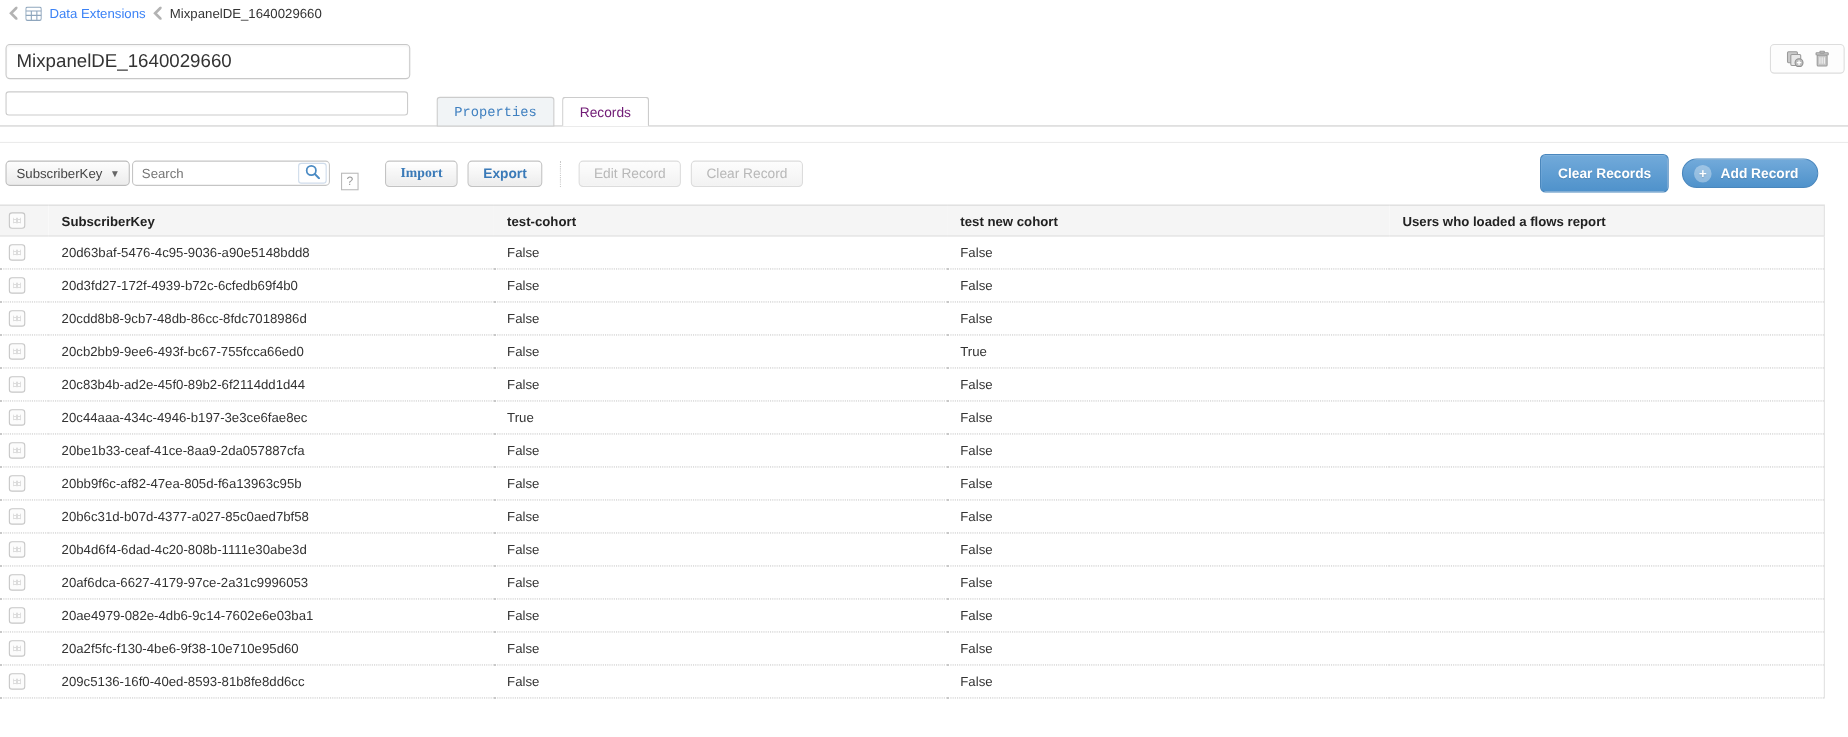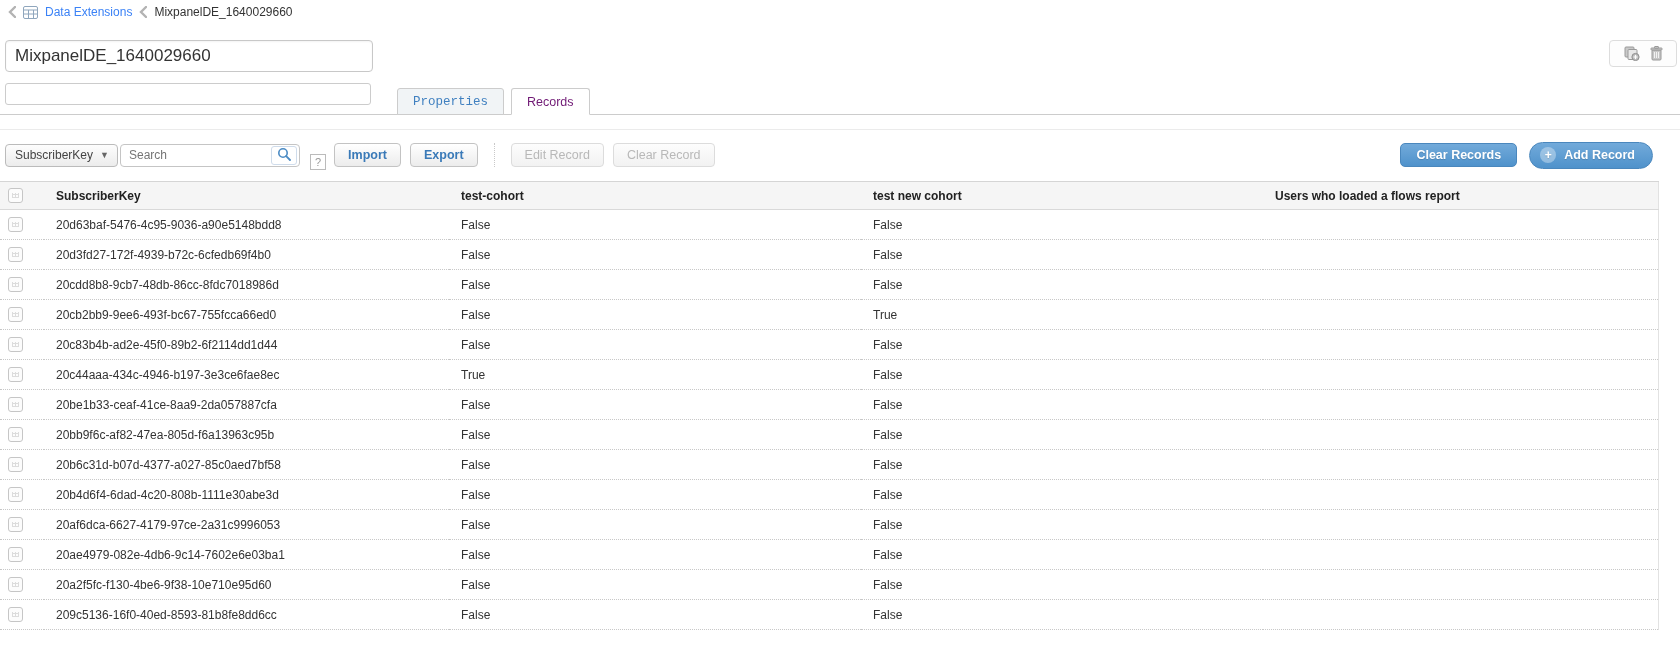--- a/index.html
+++ b/index.html
@@ -75,29 +75,29 @@
     margin-left:10px; margin-top:14px;
     font-size:11px; color:#999; border:1px solid #bbb; background:#fff;
     padding:1px 4px; line-height:12px; cursor:pointer;
   }
   .btn {
     height:24px; padding:0 13px; margin-left:9px;
     font-size:12.5px; font-weight:bold; color:#3a7ab8;
     background:linear-gradient(#ffffff,#ececec); border:1px solid #c3c3c3; border-radius:4px;
     cursor:pointer; font-family:"Liberation Sans", sans-serif;
   }
-  .btn-first { margin-left:8px; }
+  .btn-first { margin-left:24px;font-family:Liberation Serif, serif; }
   .btn-disabled {
     color:#b8b8b8; background:linear-gradient(#fdfdfd,#f2f2f2); border-color:#dcdcdc;
     cursor:default; font-weight:normal;text-align:center;
   }
   .vsep { width:0; height:24px; border-left:1px dotted #c9c9c9; margin:0 7px 0 16px; }
   .toolbar-right { margin-left:auto; display:flex; align-items:center; }
   .btn-primary {
-    height:24px; padding:0 15px; font-size:12.5px; font-weight:bold; color:#fff;
+    height:35px; padding:0 15px; font-size:12.5px; font-weight:bold; color:#fff;
     background:linear-gradient(#72aada,#4f92cb); border:1px solid #4a87bd; border-radius:5px;
     cursor:pointer; text-shadow:0 1px 1px rgba(0,0,0,.15);
     font-family:"Liberation Sans", sans-serif;
   }
   .btn-pill {
     display:flex; align-items:center; gap:8px;
     height:27px; border-radius:14px; padding:0 17px 0 10px;
     margin-left:12px; margin-right:21px;
   }
   .plus-circle {

